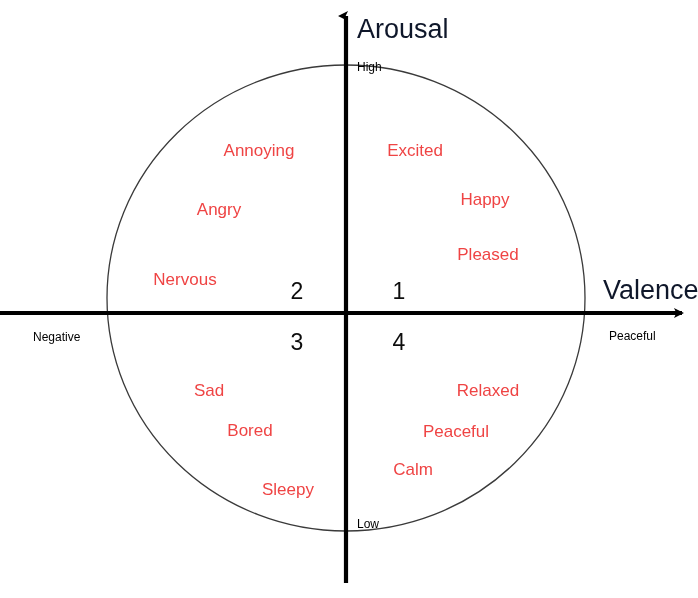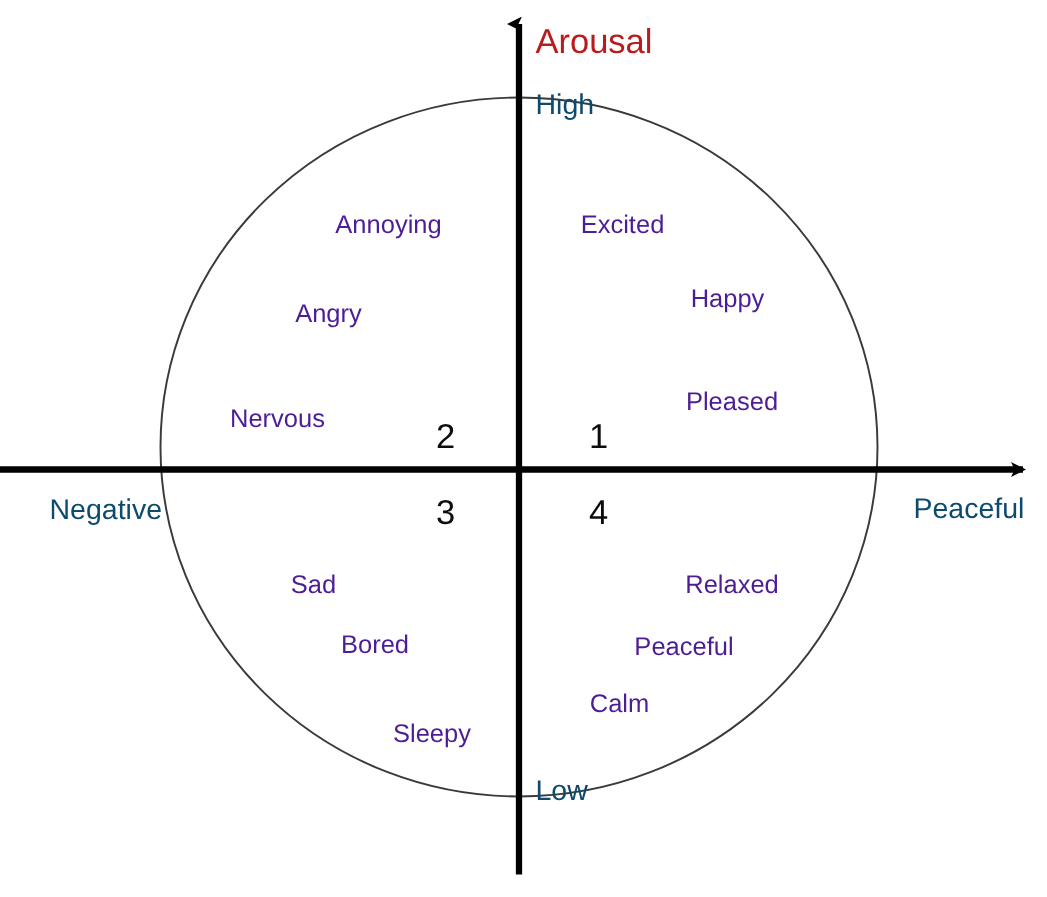--- a/index.html
+++ b/index.html
@@ -26,33 +26,33 @@
     height: 598px;
   }
   .lbl {
     position: absolute;
     white-space: nowrap;
     color: #1a1a1a;
     line-height: 1;
   }
   .emotion {
     font-size: 17px;
-    color: #4c1d95;
+    color: #ef4444;
   }
   .quad-num {
     font-size: 23px;
     color: #0d0d0d;
   }
   .axis-title {
-    font-size: 23px;
-    color: #b91c1c;
+    font-size: 27px;
+    color: #0f172a;
   }
   .axis-sub {
-    font-size: 19px;
-    color: #0c4a6e;
+    font-size: 12px;
+    color: #000000;
   }
   
   .ctr { transform: translate(-50%, -50%); }
 </style>
 </head>
 <body>
 
 <div id="canvas">
 
   <svg id="diagram-svg" viewBox="0 0 698 598">
@@ -66,38 +66,39 @@
     </defs>
 
     <ellipse cx="346" cy="298" rx="239" ry="233" fill="none" stroke="#3a3a3a" stroke-width="1.3"></ellipse>
 
     <line x1="346" y1="583" x2="346" y2="16" stroke="#000000" stroke-width="4.2" marker-end="url(#arrowUp)"></line>
 
     <line x1="0" y1="313" x2="682" y2="313" stroke="#000000" stroke-width="4.2" marker-end="url(#arrowRight)"></line>
   </svg>
 
   <div class="lbl axis-title" style="left:357px; top:16px;">Arousal</div>
+  <div class="lbl axis-title" style="left:603px; top:277px;">Valence</div>
 
   <div class="lbl axis-sub" style="left:357px; top:61px;">High</div>
   <div class="lbl axis-sub" style="left:357px; top:518px;text-align:center;">Low</div>
   <div class="lbl axis-sub" style="left:33px; top:331px;">Negative</div>
   <div class="lbl axis-sub" style="left:609px; top:330px;">Peaceful</div>
 
   <div class="lbl quad-num ctr" style="left:297px; top:291px;">2</div>
   <div class="lbl quad-num ctr" style="left:399px; top:291px;">1</div>
   <div class="lbl quad-num ctr" style="left:297px; top:342px;">3</div>
   <div class="lbl quad-num ctr" style="left:399px; top:342px;">4</div>
 
   <div class="lbl emotion ctr" style="left:259px; top:150px;">Annoying</div>
   <div class="lbl emotion ctr" style="left:219px; top:209px;">Angry</div>
   <div class="lbl emotion ctr" style="left:185px; top:259px;margin-top:20px;">Nervous</div>
 
   <div class="lbl emotion ctr" style="left:415px; top:150px;">Excited</div>
   <div class="lbl emotion ctr" style="left:485px; top:199px;">Happy</div>
-  <div class="lbl emotion ctr" style="left:488px; top:254px;margin-top:14px;">Pleased</div>
+  <div class="lbl emotion ctr" style="left:488px; top:254px;">Pleased</div>
 
   <div class="lbl emotion ctr" style="left:209px; top:390px;">Sad</div>
   <div class="lbl emotion ctr" style="left:250px; top:430px;">Bored</div>
   <div class="lbl emotion ctr" style="left:288px; top:469px;margin-top:20px;">Sleepy</div>
 
   <div class="lbl emotion ctr" style="left:488px; top:390px;">Relaxed</div>
   <div class="lbl emotion ctr" style="left:456px; top:431px;text-align:right;">Peaceful</div>
   <div class="lbl emotion ctr" style="left:413px; top:469px;">Calm</div>
 
 </div>

